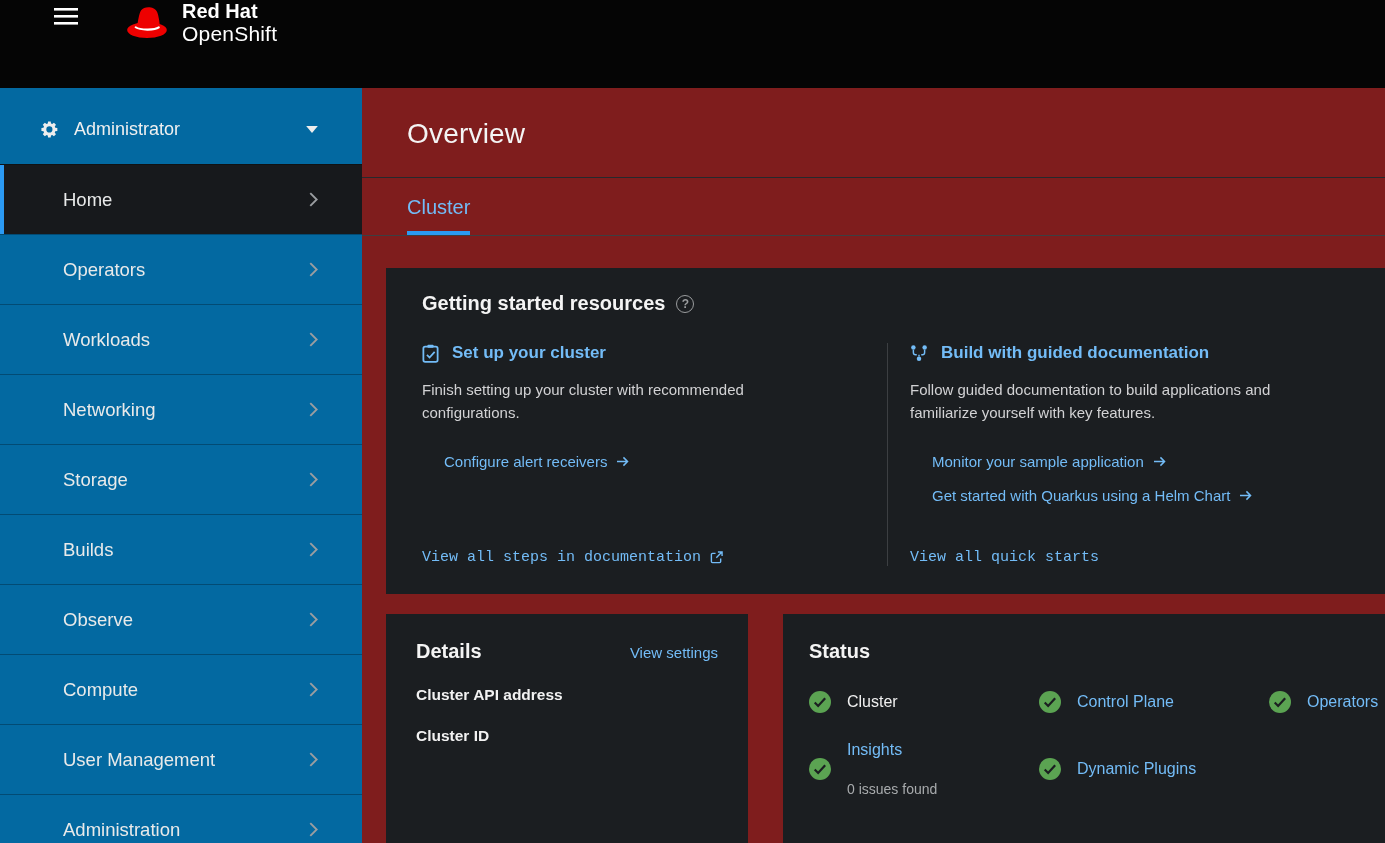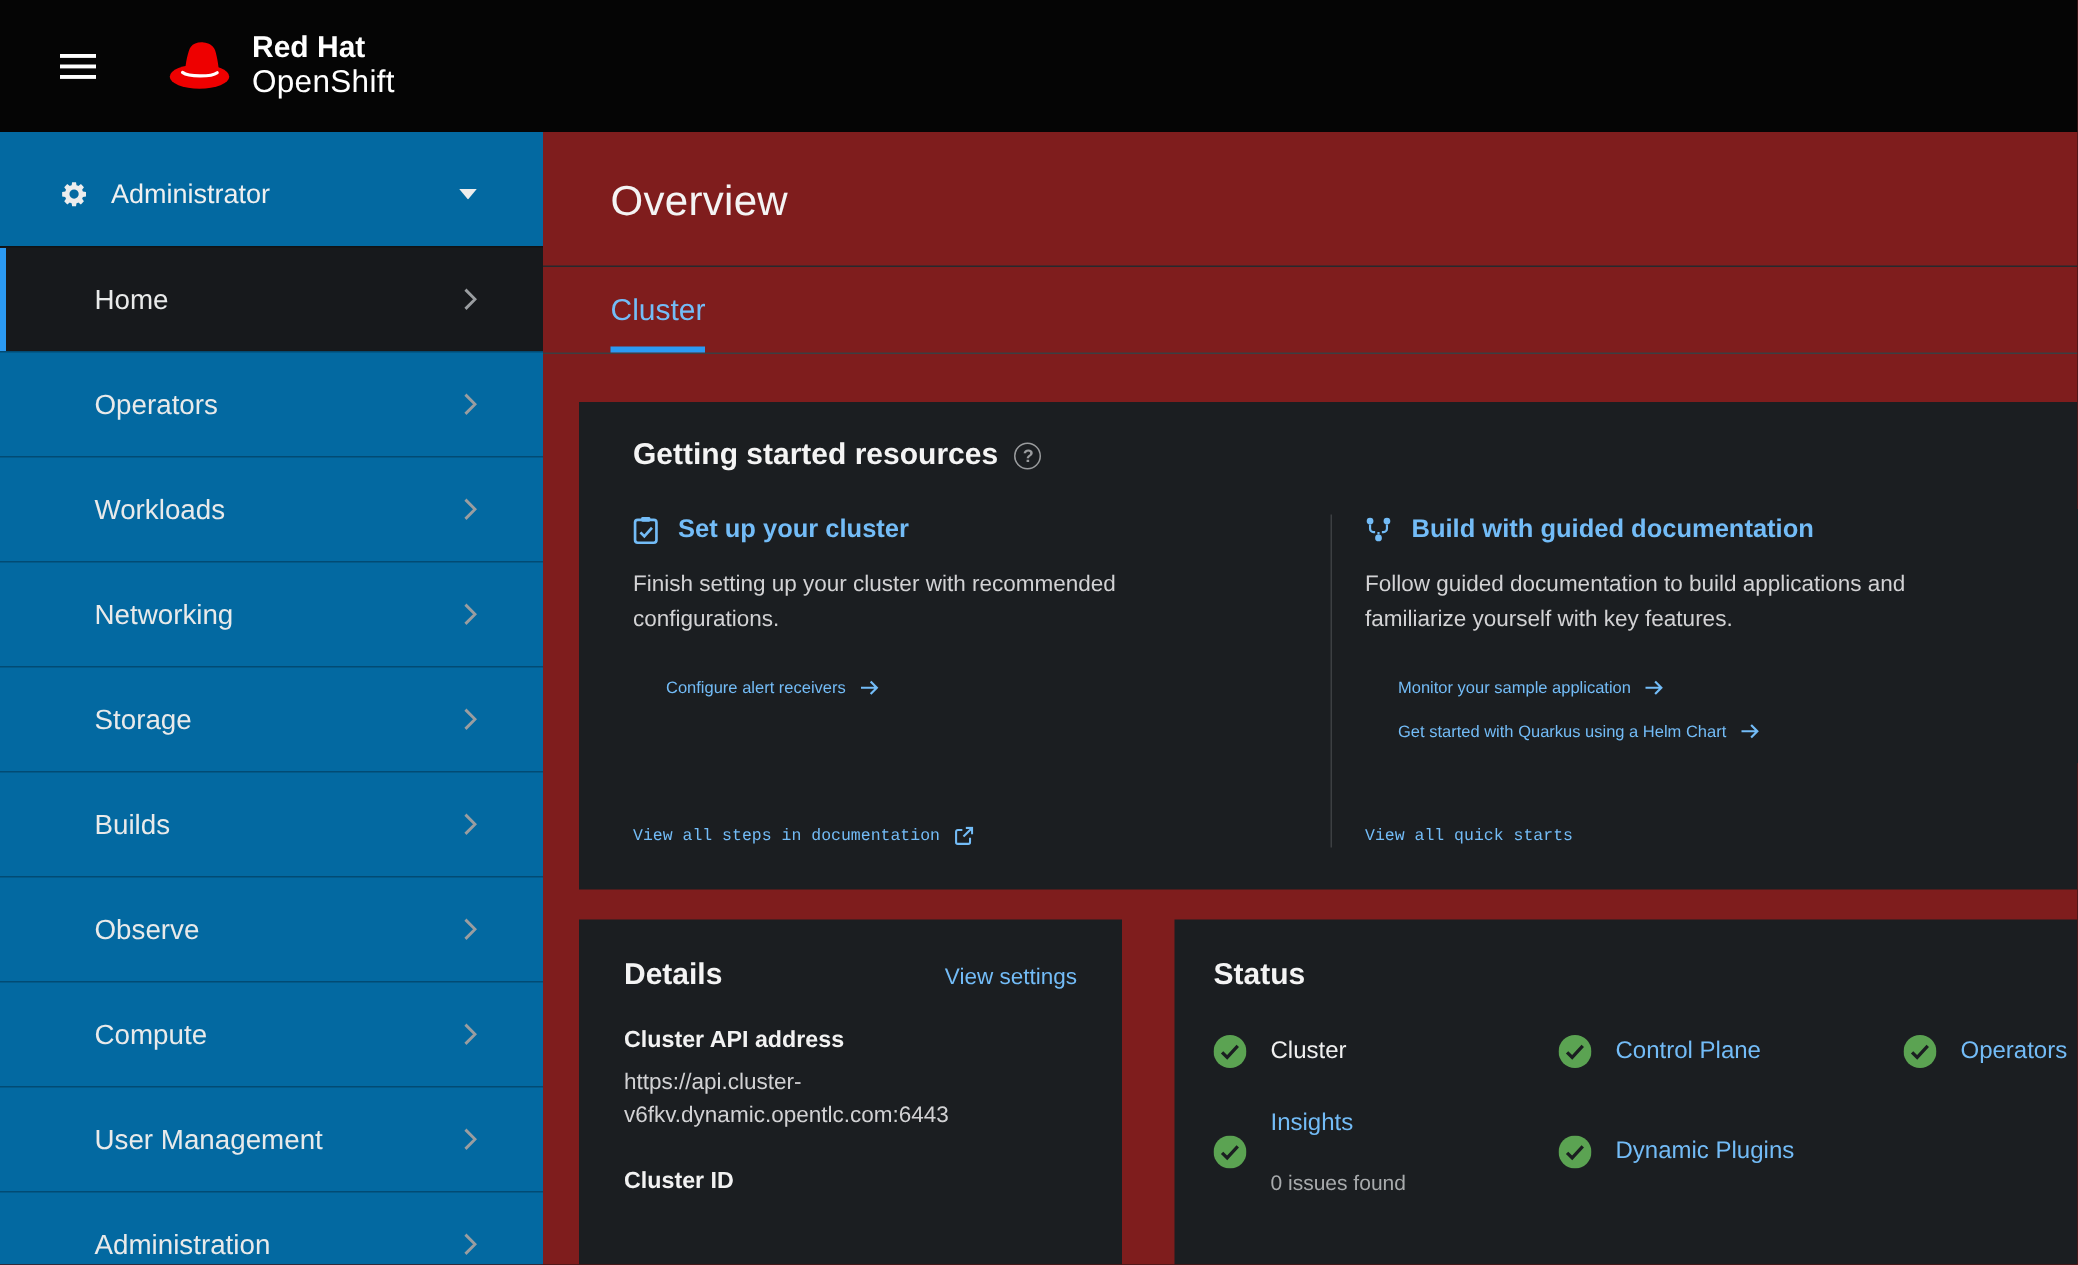--- a/index.html
+++ b/index.html
@@ -8,21 +8,21 @@
     width:1385px; height:843px; overflow:hidden;
     background:#0f1114; color:#f0f0f0;
     font-family:"Liberation Sans", sans-serif;
     -webkit-font-smoothing:antialiased;
   }
   a { text-decoration:none; cursor:pointer; }
 
   
   .masthead {
     height:88px; background:#050505;
-    display:flex; align-items:center; padding:0 24px 0 32px;
+    display:flex; align-items:flex-start; padding:0 24px 0 46px;
   }
   .menu-btn {
     background:none; border:none; padding:8px; cursor:pointer;
     color:#ffffff; display:flex; align-items:center;
   }
   .brand { margin-left:38px; display:flex; align-items:center; gap:12px; cursor:pointer; }
   .brand-text { line-height:1.12; }
   .brand-l1 { font-size:20px; font-weight:700; color:#ffffff; }
   .brand-l2 { font-size:21px; font-weight:300; color:#ffffff; letter-spacing:.2px; }
 
@@ -79,21 +79,21 @@
   }
   .gs-col p {
     margin:15px 0 0; font-size:15px; line-height:1.55; color:#d2d2d4; max-width:420px;
   }
   .gs-col.second p { max-width:395px; }
   .gs-links {
     margin-top:28px; padding-left:22px; height:94px;
     display:flex; flex-direction:column; gap:17px; align-items:flex-start;
   }
   .gs-link, .gs-footer {
-    color:#73bcf7; font-size:11px; display:inline-flex; align-items:center; gap:9px;
+    color:#73bcf7; font-size:15px; display:inline-flex; align-items:center; gap:9px;
   }
   .gs-footer { margin-top:2px;font-family:Liberation Mono, monospace; }
 
   
   .row2 { display:flex; gap:35px; margin-top:20px; }
   .details-card { width:362px; padding:26px 30px; height:340px; }
   .status-card  { width:700px; padding:26px 20px 26px 26px; height:340px; }
   .card-head { display:flex; justify-content:space-between; align-items:baseline; }
   .action-link { color:#73bcf7; font-size:15px; white-space:nowrap; }
 
@@ -311,21 +311,20 @@
 
       <div class="row2">
 
         <section class="card details-card">
           <div class="card-head">
             <h2>Details</h2>
             <a class="action-link">View settings</a>
           </div>
           <div class="field">
             <div class="f-label">Cluster API address</div>
-            <div class="f-value">https://api.cluster-v6fkv.dynamic.opentlc.com:6443</div>
           </div>
           <div class="field">
             <div class="f-label">Cluster ID</div>
           </div>
         </section>
 
         <section class="card status-card">
           <div class="card-head">
             <h2>Status</h2>
 

